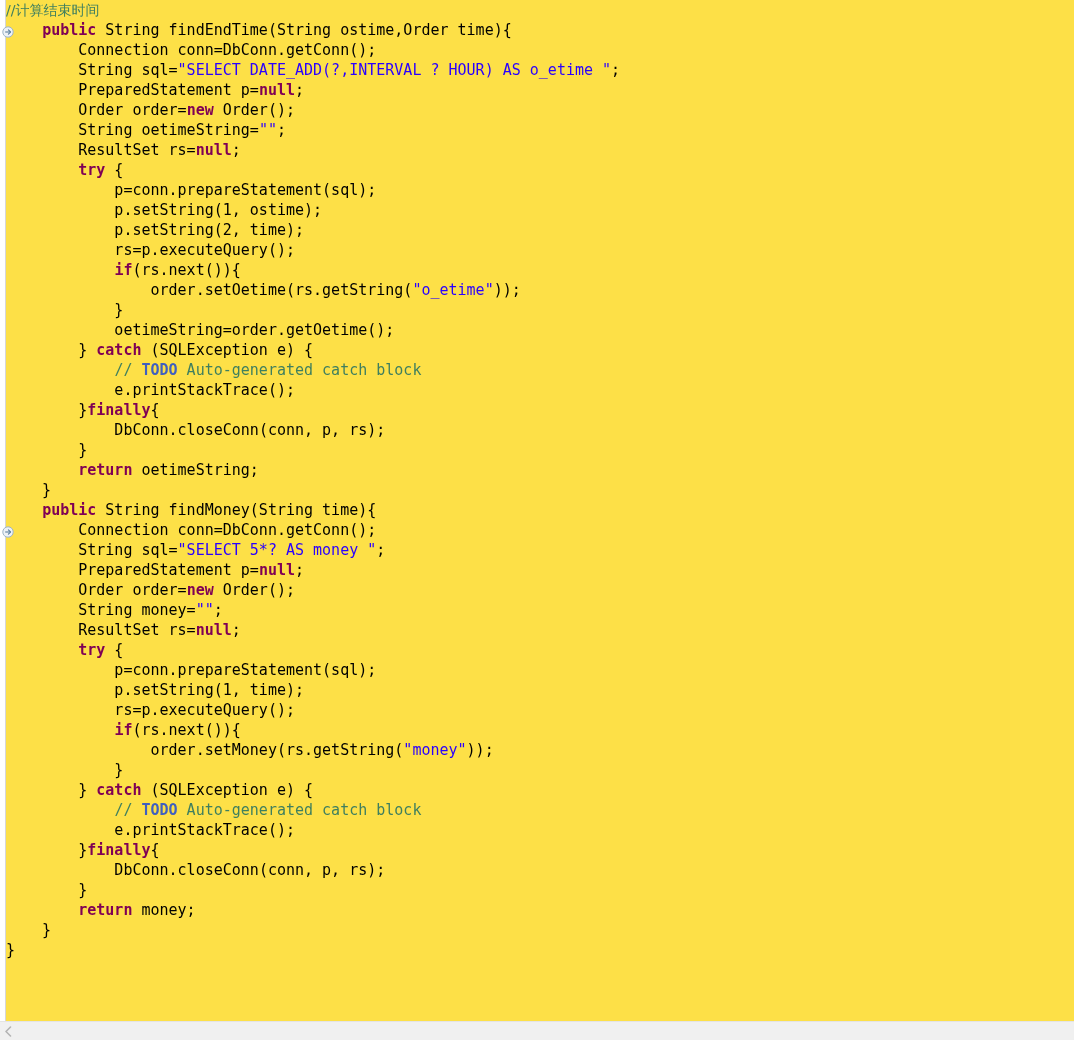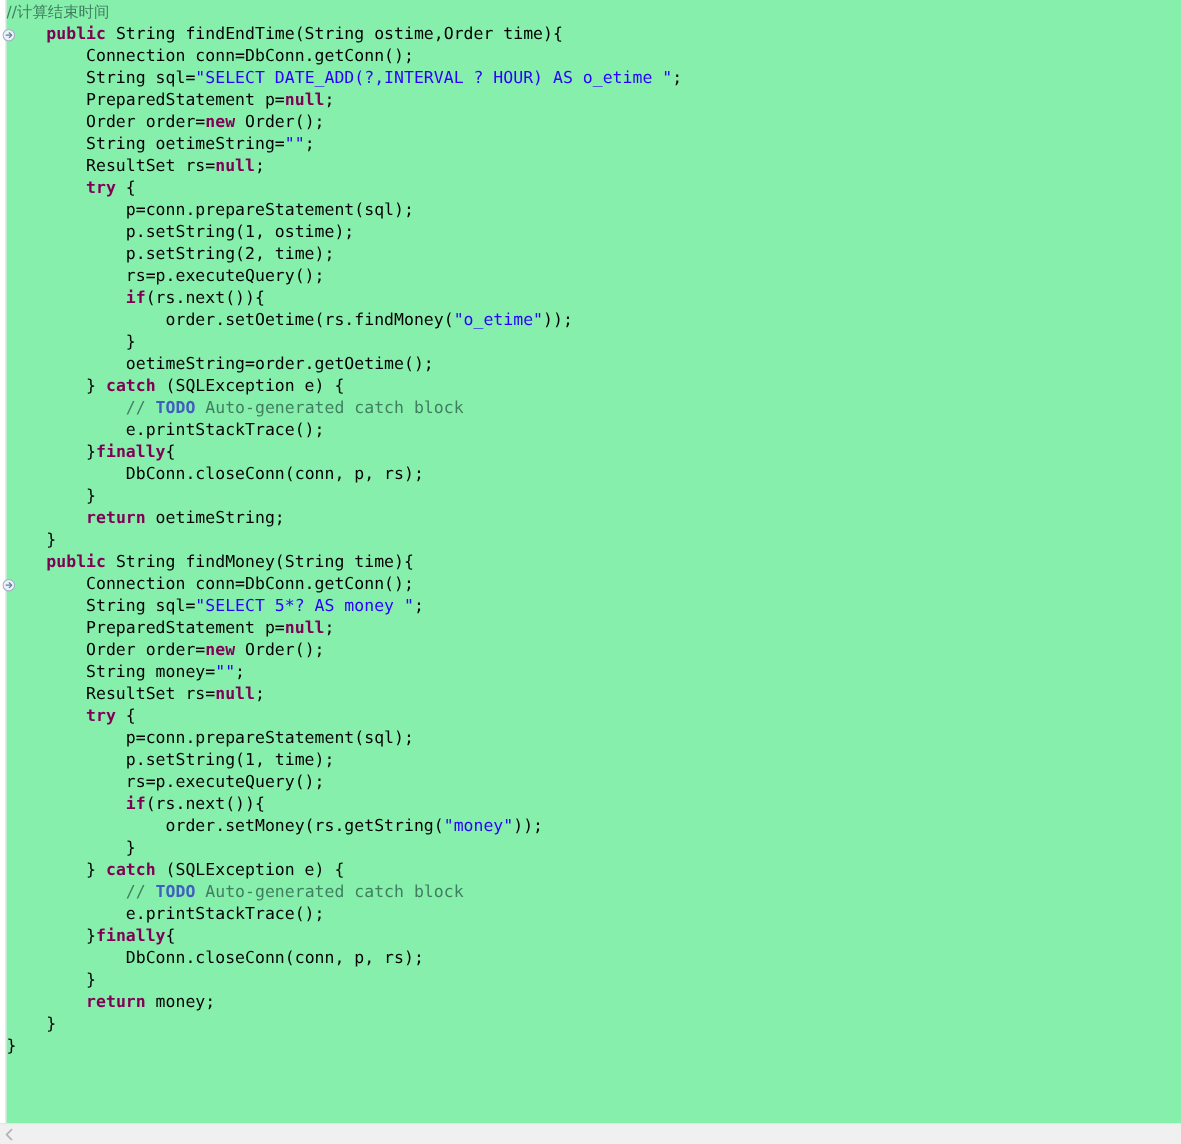--- a/index.html
+++ b/index.html
@@ -42,21 +42,21 @@
   }
   .gutter-marker svg { display: block; }
 
   
   #code-surface {
     position: absolute;
     left: 6px;
     top: 0;
     right: 0;
     height: 1022px;
-    background: #86efac;
+    background: #fde047;
     overflow: hidden;
   }
 
   #code-lines {
     padding: 0;
     margin: 0;
   }
 
   .code-line {
     height: 20px;
@@ -118,21 +118,21 @@
         <div class="code-line"><span class="tok-plain">        PreparedStatement p=</span><span class="tok-kw">null</span><span class="tok-plain">;</span></div>
         <div class="code-line"><span class="tok-plain">        Order order=</span><span class="tok-kw">new</span><span class="tok-plain"> Order();</span></div>
         <div class="code-line"><span class="tok-plain">        String oetimeString=</span><span class="tok-str">""</span><span class="tok-plain">;</span></div>
         <div class="code-line"><span class="tok-plain">        ResultSet rs=</span><span class="tok-kw">null</span><span class="tok-plain">;</span></div>
         <div class="code-line"><span class="tok-plain">        </span><span class="tok-kw">try</span><span class="tok-plain"> {</span></div>
         <div class="code-line"><span class="tok-plain">            p=conn.prepareStatement(sql);</span></div>
         <div class="code-line"><span class="tok-plain">            p.setString(1, ostime);</span></div>
         <div class="code-line"><span class="tok-plain">            p.setString(2, time);</span></div>
         <div class="code-line"><span class="tok-plain">            rs=p.executeQuery();</span></div>
         <div class="code-line"><span class="tok-plain">            </span><span class="tok-kw">if</span><span class="tok-plain">(rs.next()){</span></div>
-        <div class="code-line"><span class="tok-plain">                order.setOetime(rs.findMoney(</span><span class="tok-str">"o_etime"</span><span class="tok-plain">));</span></div>
+        <div class="code-line"><span class="tok-plain">                order.setOetime(rs.getString(</span><span class="tok-str">"o_etime"</span><span class="tok-plain">));</span></div>
         <div class="code-line"><span class="tok-plain">            }</span></div>
         <div class="code-line"><span class="tok-plain">            oetimeString=order.getOetime();</span></div>
         <div class="code-line"><span class="tok-plain">        } </span><span class="tok-kw">catch</span><span class="tok-plain"> (SQLException e) {</span></div>
         <div class="code-line"><span class="tok-plain">            </span><span class="tok-cmt">// </span><span class="tok-cmt-todo">TODO</span><span class="tok-cmt"> Auto-generated catch block</span></div>
         <div class="code-line"><span class="tok-plain">            e.printStackTrace();</span></div>
         <div class="code-line"><span class="tok-plain">        }</span><span class="tok-kw">finally</span><span class="tok-plain">{</span></div>
         <div class="code-line"><span class="tok-plain">            DbConn.</span><span class="tok-static">closeConn</span><span class="tok-plain">(conn, p, rs);</span></div>
         <div class="code-line"><span class="tok-plain">        }</span></div>
         <div class="code-line"><span class="tok-plain">        </span><span class="tok-kw">return</span><span class="tok-plain"> oetimeString;</span></div>
         <div class="code-line"><span class="tok-plain">    }</span></div>

